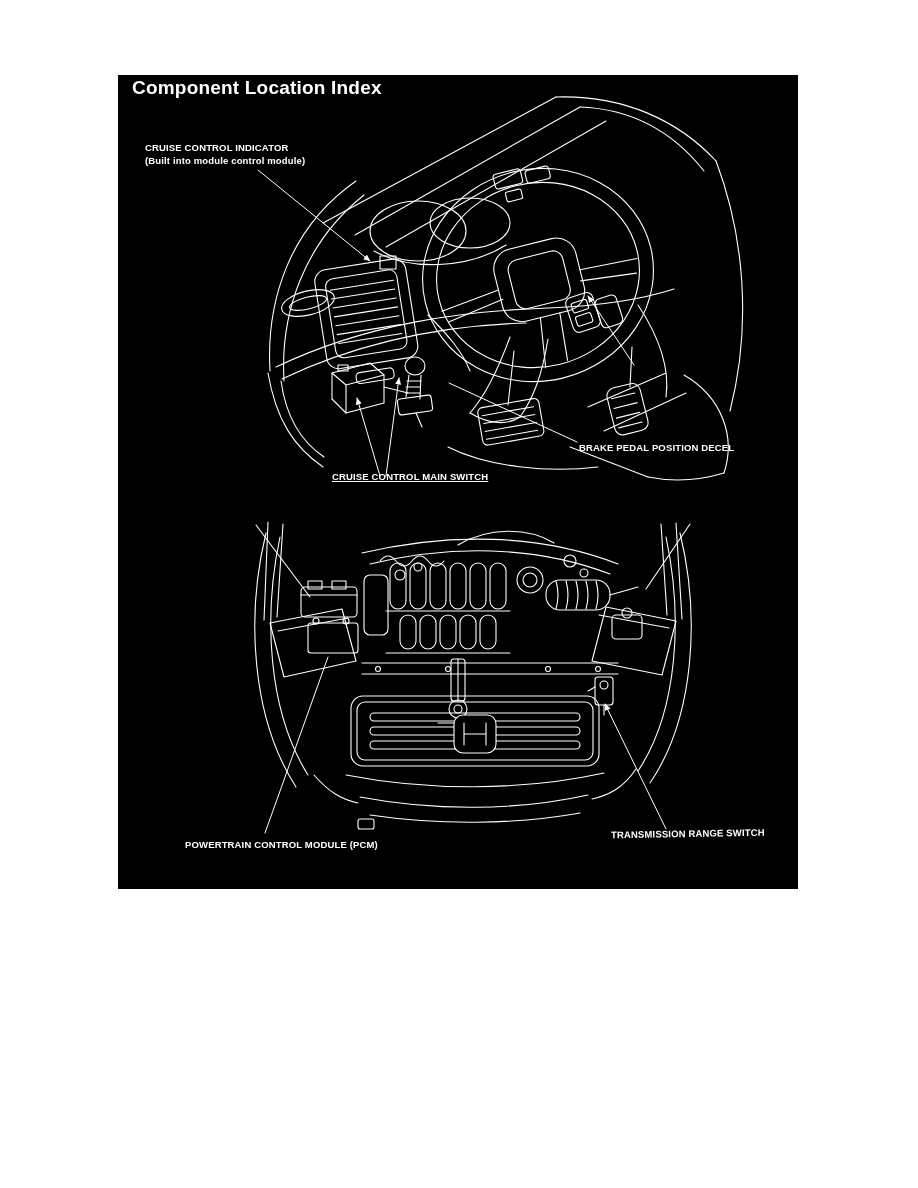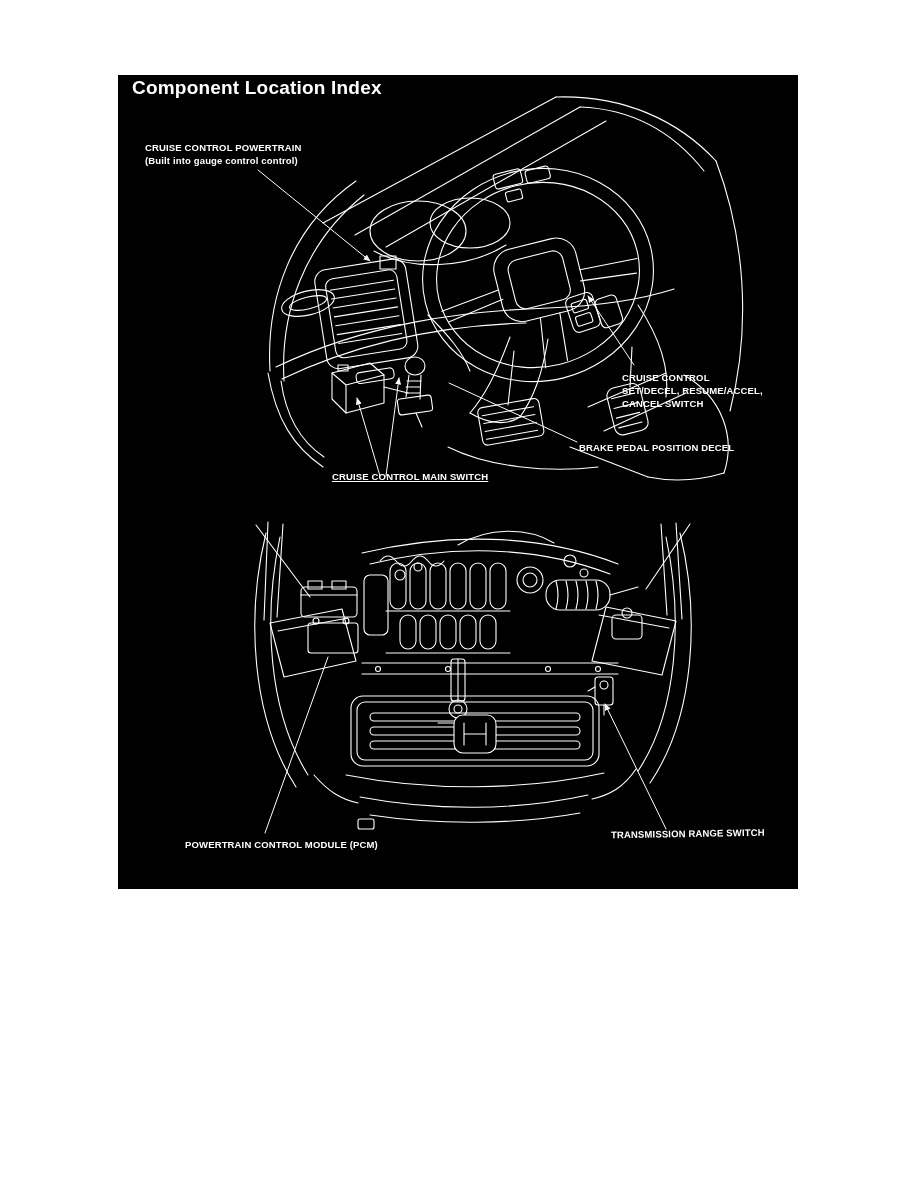--- a/index.html
+++ b/index.html
@@ -269,29 +269,24 @@
         <path d="M516,290 L470,221" marker-end="url(#ah)"></path>
         <path d="M459,367 L331,308"></path>
         <path d="M262,401 L239,323" marker-end="url(#ah)"></path>
         <path d="M268,401 L281,303" marker-end="url(#ah)"></path>
         <path d="M147,758 L210,582"></path>
         <path d="M548,754 L487,629" marker-end="url(#ah)"></path>
       </g>
     </svg>
 
     <div class="lbl lbl-indicator">
-      <div>CRUISE CONTROL POWERTRAIN</div>
-      <div>(Built into gauge control control)</div>
-    </div>
-
-    <div class="lbl lbl-set">
-      <div>CRUISE CONTROL</div>
-      <div>SET/DECEL, RESUME/ACCEL,</div>
-      <div>CANCEL SWITCH</div>
-    </div>
+      <div>CRUISE CONTROL INDICATOR</div>
+      <div>(Built into module control module)</div>
+    </div>
+
 
     <div class="lbl lbl-brake">
       <div>BRAKE PEDAL POSITION DECEL</div>
     </div>
 
     <div class="lbl lbl-main">
       <div>CRUISE CONTROL MAIN SWITCH</div>
     </div>
 
     <div class="lbl lbl-pcm">

